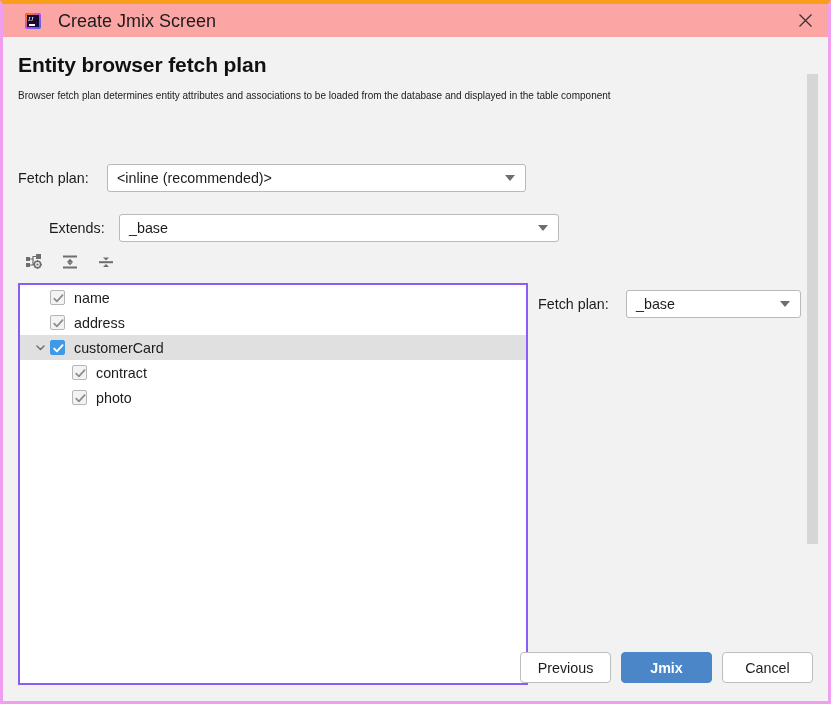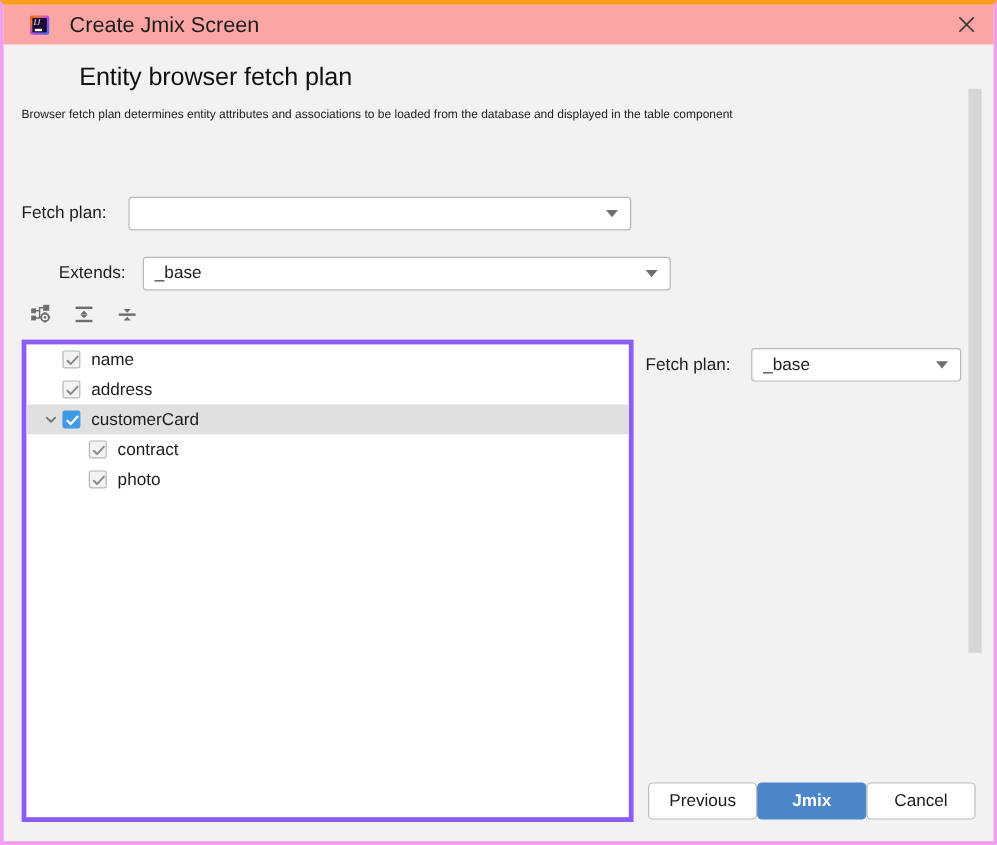--- a/index.html
+++ b/index.html
@@ -87,24 +87,23 @@
   
   #content {
     position: relative;
     height: 664px;
   }
 
   #page-title {
     position: absolute;
     left: 15px; top: 16px;
     font-size: 21px;
-    font-weight: normal;
+    font-weight: bold;
     color: #111111;
     letter-spacing: -0.1px;
-    margin-left: 48px;
   }
   #page-description {
     position: absolute;
     left: 15px; top: 48px;
     width: 783px;
     font-size: 10px;
     line-height: 22px;
     color: #202020;
   }
 
@@ -173,21 +172,21 @@
   .tool-btn svg { display: block; }
 
   
   #tree-panel {
     position: absolute;
     left: 15px; top: 246px;
     width: 510px;
     height: 402px;
     box-sizing: border-box;
     background: #ffffff;
-    border: 4px solid #8b5cf6;
+    border: 2px solid #8b5cf6;
     overflow: hidden;
   }
   .tree-row {
     height: 25px;
     display: flex;
     align-items: center;
     position: relative;
     cursor: default;
   }
   .tree-row.selected { background: #e0e0e0; }
@@ -247,21 +246,21 @@
     border-radius: 0px;
   }
 
   
   #footer {
     position: absolute;
     right: 15px;
     bottom: 18px;
     display: flex;
     align-items: center;
-    gap: 0;
+    gap: 10px;
   }
   .btn {
     box-sizing: border-box;
     height: 31px;
     min-width: 91px;
     padding: 0 16px;
     border-radius: 4px;
     font-size: 14.3px;
     display: flex;
     align-items: center;
@@ -299,20 +298,21 @@
   </div>
 
   <div id="content">
 
     <div id="page-title">Entity browser fetch plan</div>
     <div id="page-description">Browser fetch plan determines entity attributes and associations to be loaded from the database and displayed in the table component</div>
 
     <div class="field-row" id="row-fetchplan">
       <div class="field-label">Fetch plan:</div>
       <div class="combo">
+        <div class="combo-value">&lt;inline (recommended)&gt;</div>
         <div class="combo-arrow"></div>
       </div>
     </div>
 
     <div class="field-row" id="row-extends">
       <div class="field-label">Extends:</div>
       <div class="combo">
         <div class="combo-value">_base</div>
         <div class="combo-arrow"></div>
       </div>

